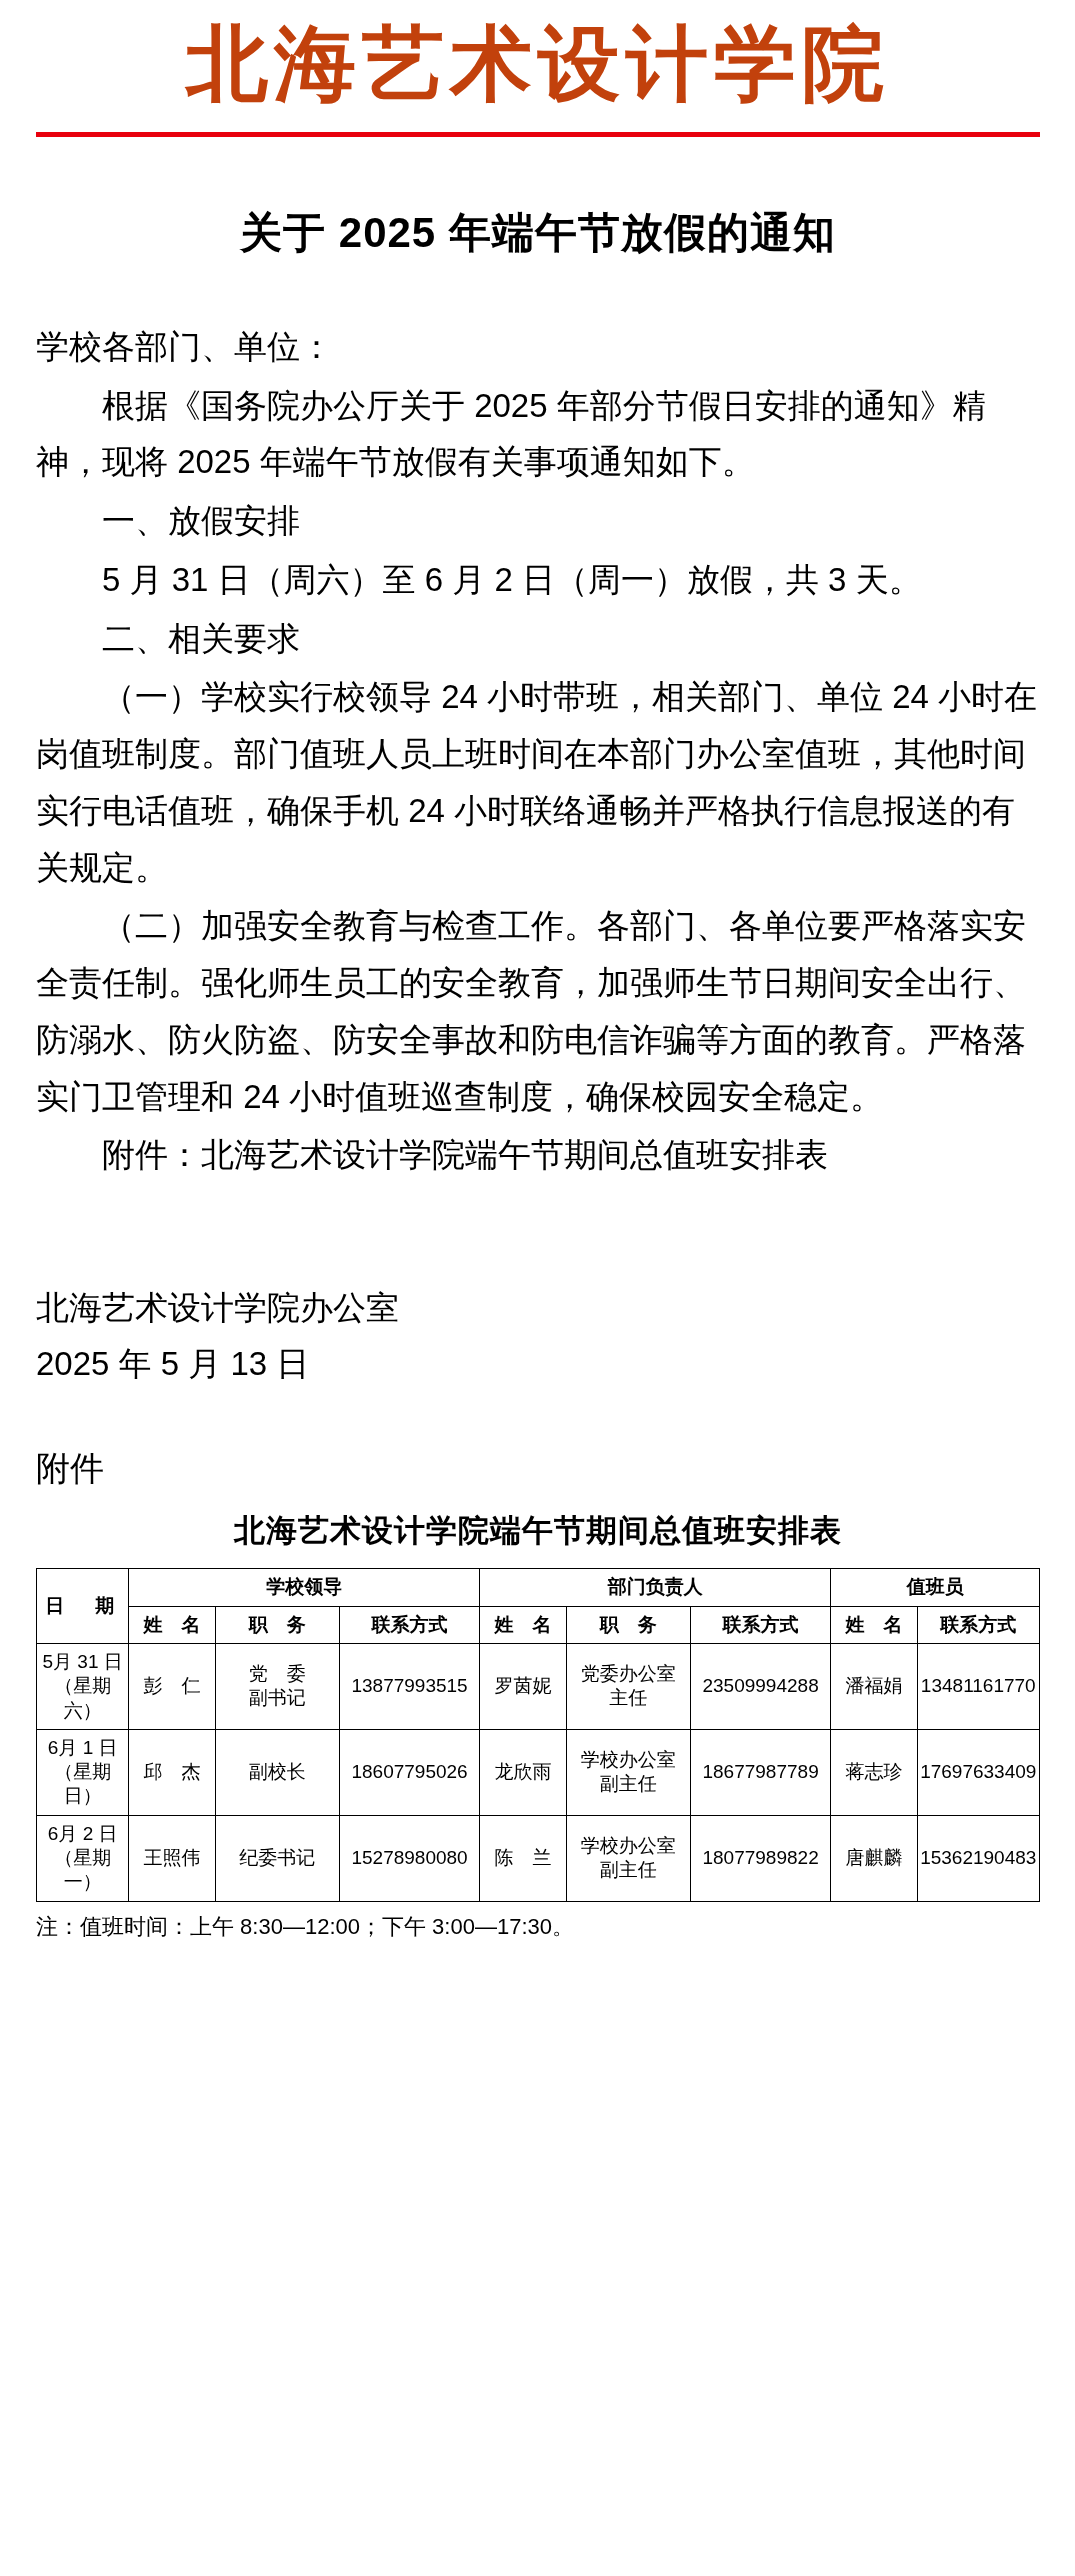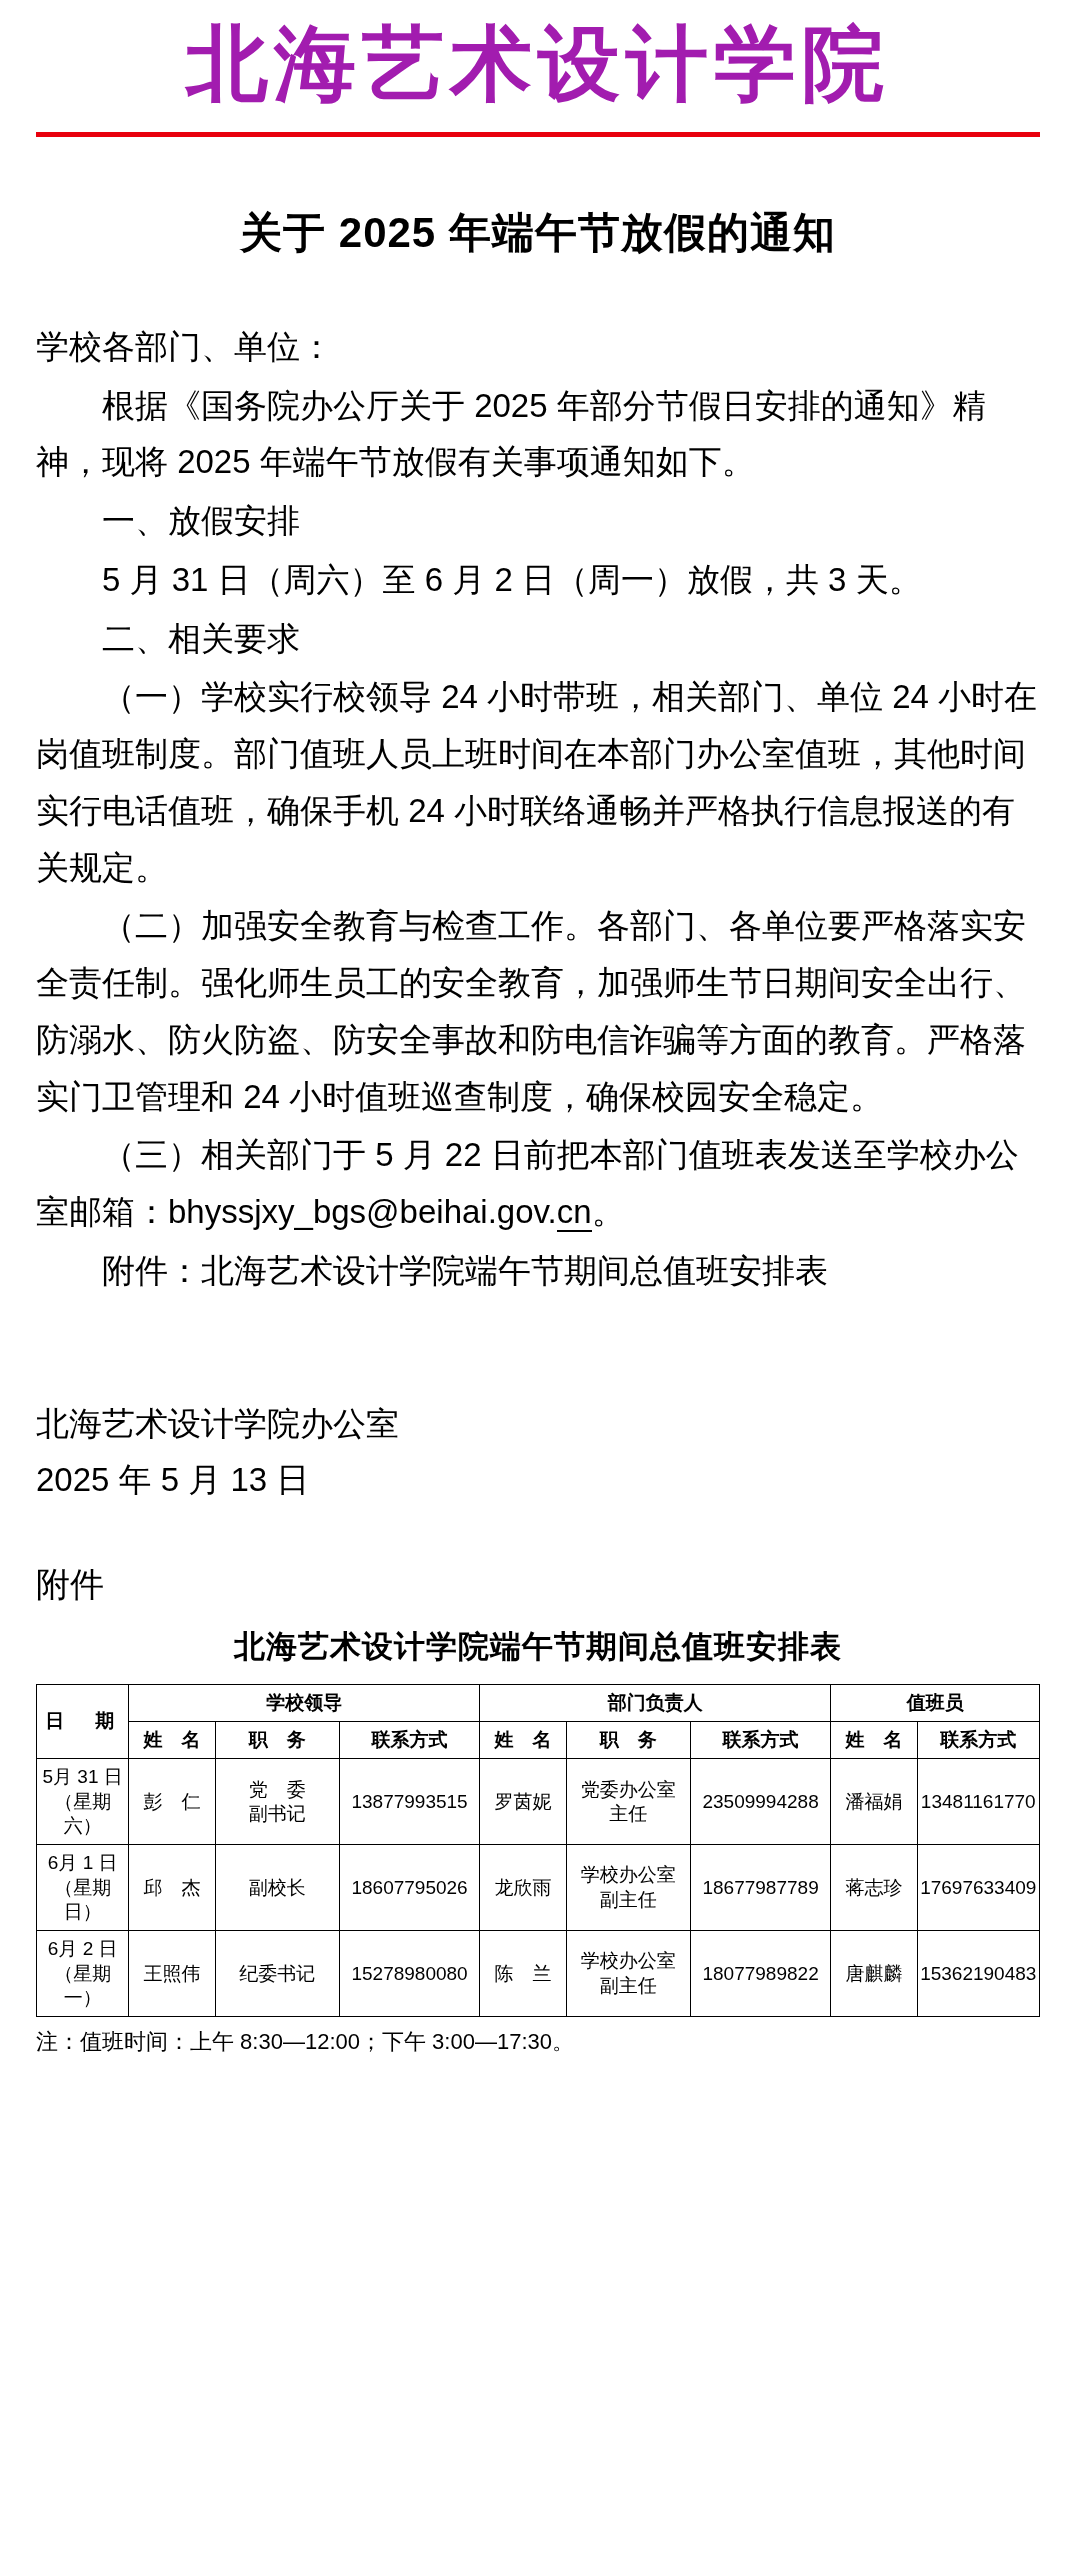--- a/index.html
+++ b/index.html
@@ -20,21 +20,21 @@
     box-sizing: border-box;
     padding: 0 36px;
     position: relative;
   }
   
   .letterhead {
     padding-top: 18px;
     text-align: center;
   }
   .letterhead-title {
-    color: #a21caf;
+    color: #c2410c;
     font-family: "DejaVu Sans", sans-serif;
     font-weight: bold;
     font-size: 82px;
     letter-spacing: 6px;
     line-height: 1.12;
     white-space: nowrap;
   }
   .letterhead-rule {
     margin: 22px 0 0 0;
     height: 5px;
@@ -155,21 +155,20 @@
   <div class="doc-title">关于 2025 年端午节放假的通知</div>
 
   <div class="body-text">
     <p>学校各部门、单位：</p>
     <p class="indent">根据《国务院办公厅关于 2025 年部分节假日安排的通知》精神，现将 2025 年端午节放假有关事项通知如下。</p>
     <p class="section-head">一、放假安排</p>
     <p class="indent">5 月 31 日（周六）至 6 月 2 日（周一）放假，共 3 天。</p>
     <p class="section-head">二、相关要求</p>
     <p class="indent">（一）学校实行校领导 24 小时带班，相关部门、单位 24 小时在岗值班制度。部门值班人员上班时间在本部门办公室值班，其他时间实行电话值班，确保手机 24 小时联络通畅并严格执行信息报送的有关规定。</p>
     <p class="indent">（二）加强安全教育与检查工作。各部门、各单位要严格落实安全责任制。强化师生员工的安全教育，加强师生节日期间安全出行、防溺水、防火防盗、防安全事故和防电信诈骗等方面的教育。严格落实门卫管理和 24 小时值班巡查制度，确保校园安全稳定。</p>
-    <p class="indent"><span>（三）相关部门于 5 月 22 日前把本部门值班表发送至学校办公室邮箱：</span><span class="underline-link"><span>bhyssjxy_bgs@beihai.gov.</span><span class="u-part">cn</span></span><span>。</span></p>
     <p class="attach-line">附件：北海艺术设计学院端午节期间总值班安排表</p>
   </div>
 
   <div class="signature">
     <span class="org">北海艺术设计学院办公室</span>
     <span class="date">2025 年 5 月 13 日</span>
   </div>
 
   <div class="attach-label">附件</div>
   <div class="attach-title">北海艺术设计学院端午节期间总值班安排表</div>

